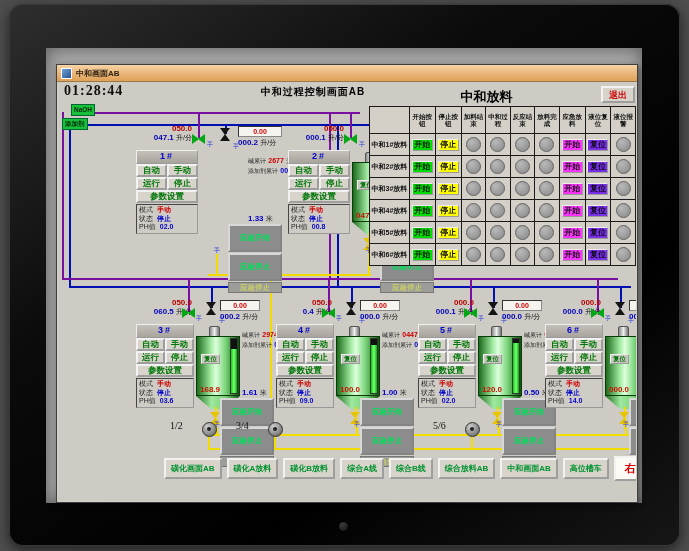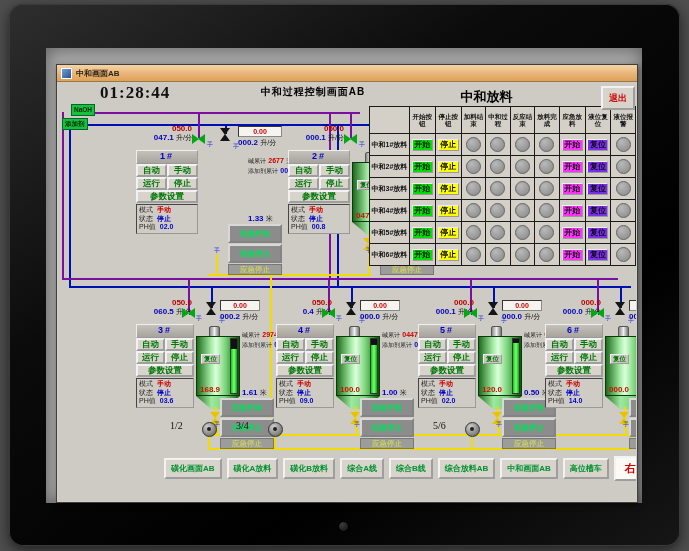--- a/index.html
+++ b/index.html
@@ -18,26 +18,26 @@
     border:1px solid #3f3f3f;box-shadow:2px 2px 6px rgba(0,0,0,.45);}
   #titlebar{position:absolute;left:0;top:0;right:0;height:17px;
     background:linear-gradient(180deg,#f6d4a6,#e8b478 55%,#dfa257);display:flex;align-items:center;
     padding:0 4px;border-bottom:1px solid #9a7748;box-sizing:border-box;}
   #win-icon{width:9px;height:9px;background:linear-gradient(135deg,#6fa3d8,#29508e);
     border:1px solid #fff;margin-right:4px;flex:0 0 auto;}
   #win-title{font-size:8px;font-weight:bold;color:#2e2212;}
   #canvas{position:absolute;left:1px;top:17px;width:578px;height:419px;background:#cecbc4;overflow:hidden;}
   
   #clock{position:absolute;left:6px;top:1px;font-family:"Liberation Serif",serif;font-weight:bold;
-    font-size:17px;color:#111;letter-spacing:1px;z-index:5;margin-left:36px;}
+    font-size:14px;color:#111;letter-spacing:1px;z-index:5;}
   #main-title{position:absolute;left:140px;top:3px;width:230px;text-align:center;font-weight:bold;
     font-size:10px;color:#000;letter-spacing:1px;z-index:5;}
   #table-title{position:absolute;left:311px;top:6px;width:235px;text-align:center;
     font-family:"Liberation Serif",serif;font-weight:bold;font-size:13px;color:#000;z-index:5;}
-  #exit-btn{position:absolute;left:543px;top:4px;width:34px;height:24px;z-index:6;
+  #exit-btn{position:absolute;left:543px;top:4px;width:34px;height:17px;z-index:6;
     background:#d8d4cc;border:2px outset #f2f2f2;color:#cc0000;font-weight:bold;font-size:9px;
     line-height:12px;text-align:center;cursor:pointer;padding:0;}
   .srcbox{position:absolute;z-index:4;background:#17c23a;border:1px solid #063;color:#04290c;
     font-size:6.5px;font-weight:bold;padding:1px 2px;line-height:8px;}
   #src-naoh{left:13px;top:22px;} #src-add{left:4px;top:36px;}
   
   .pipe{position:absolute;z-index:1;}
   
   .unit{position:absolute;width:152px;height:152px;z-index:2;font-size:8px;}
   .unit .flow{position:absolute;left:8px;top:-2px;width:48px;text-align:right;line-height:9px;}
@@ -83,21 +83,21 @@
   .ydrop{position:absolute;left:16px;top:71px;width:2px;height:22px;background:#f2dc00;}
   .yvalve{position:absolute;left:11px;top:76px;width:11px;height:12px;z-index:3;}
   .yvalve::before,.yvalve::after{content:"";position:absolute;left:0;}
   .yvalve::before{top:0;border-left:5.5px solid transparent;border-right:5.5px solid transparent;border-top:6px solid #e8c400;}
   .yvalve::after{bottom:0;border-left:5.5px solid transparent;border-right:5.5px solid transparent;border-bottom:6px solid #e8c400;}
   .lvl{position:absolute;left:112px;top:88px;font-size:8px;font-weight:bold;white-space:nowrap;}
   .lvl .m{color:#111;font-weight:normal;font-size:7px;}
   .totals{position:absolute;left:112px;top:30px;width:72px;line-height:9px;white-space:nowrap;}
   .totals .tl{font-size:6px;color:#222;} .totals .tv{font-size:7px;font-weight:bold;}
   .emg{position:absolute;left:92px;top:98px;width:54px;z-index:3;}
-  .ebtn{display:block;width:100%;height:19px;margin:0 0 1px 0;padding:0;background:#8c8c8c;
+  .ebtn{display:block;width:100%;height:28px;margin:0 0 1px 0;padding:0;background:#8c8c8c;
     border:2px outset #d8d8d8;color:#00e05a;font-weight:bold;font-size:7.5px;line-height:8px;cursor:pointer;}
   .ebtn.dim{background:#9c9c98;border:1px solid #777;color:#c9ce66;height:11px;}
   
   .row2{width:128px;}
   .row2 .valve-g{left:46px;} .row2 .valve-b{left:70px;}
   .row2 .h1{left:60px;} .row2 .h2{left:83px;}
   .row2 .addbox{left:84px;width:38px;} .row2 .addflow{left:84px;}
   .row2 .panel{width:58px;}
   .row2 .tank{left:60px;width:44px;} .row2 .tank .ydrop{left:19px;} .row2 .tank .yvalve{left:14px;}
   .row2 .totals{left:106px;} .row2 .lvl{left:106px;} .row2 .emg{left:84px;}

